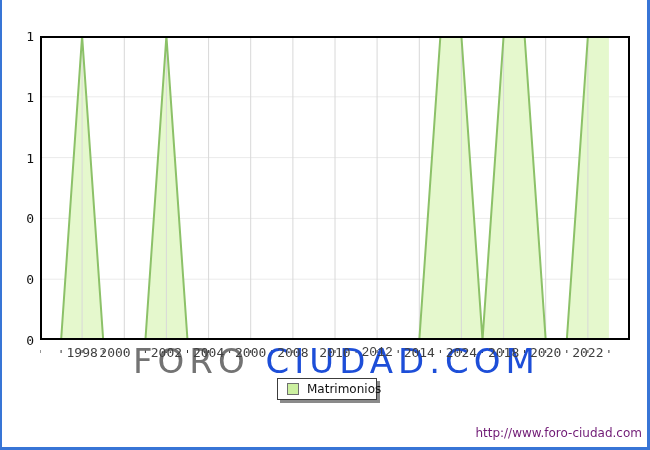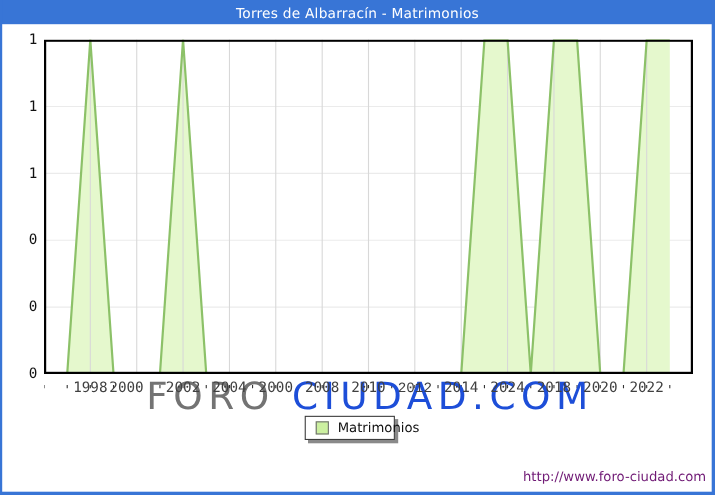--- a/index.html
+++ b/index.html
@@ -27,41 +27,38 @@
     position:absolute;width:44px;text-align:center;top:345px;
     font-family:"DejaVu Sans Mono",monospace;font-size:13px;color:#404040;z-index:2;
   }
   #watermark{
     position:absolute;left:133px;top:341px;z-index:1;
     font-size:34px;letter-spacing:5px;white-space:nowrap;font-weight:500;
   }
   #watermark .wm1{color:#737373;}
   #watermark .wm2{color:#1d4ed8;}
   #legend{
-    position:absolute;left:277px;top:378px;width:82px;height:22px;z-index:3;
+    position:absolute;left:277px;top:378px;width:100px;height:22px;z-index:3;
     background:#ffffff;border:1px solid #3c3c3c;box-shadow:3px 3px 0 #8a8a8a;
     display:flex;align-items:center;padding-left:9px;box-sizing:border-box;
   }
   #legend .swatch{
     width:12px;height:12px;background:#ccf0a0;border:1px solid #6f6f6f;
     box-sizing:border-box;margin-right:8px;flex:0 0 auto;
   }
   #legend .leglabel{font-size:12px;color:#111;line-height:12px;}
   #footer-url{
     position:absolute;right:8px;bottom:10px;font-size:12px;color:#701a75;z-index:2;
   }
 </style>
 </head>
 <body>
 
 <div id="frame">
 
-  <div id="titlebar">
-    <span class="title">Torres de Albarracín - Matrimonios</span>
-  </div>
 
   <div class="edge" id="edge-left"></div>
   <div class="edge" id="edge-right"></div>
   <div class="edge" id="edge-bottom"></div>
 
   <div id="plot">
       <svg width="590" height="304" viewBox="0 0 590 304">
         <line x1="0" x2="590" y1="243.2" y2="243.2" stroke="#ebebeb" stroke-width="1"></line>
         <line x1="0" x2="590" y1="182.4" y2="182.4" stroke="#ebebeb" stroke-width="1"></line>
         <line x1="0" x2="590" y1="121.6" y2="121.6" stroke="#ebebeb" stroke-width="1"></line>

